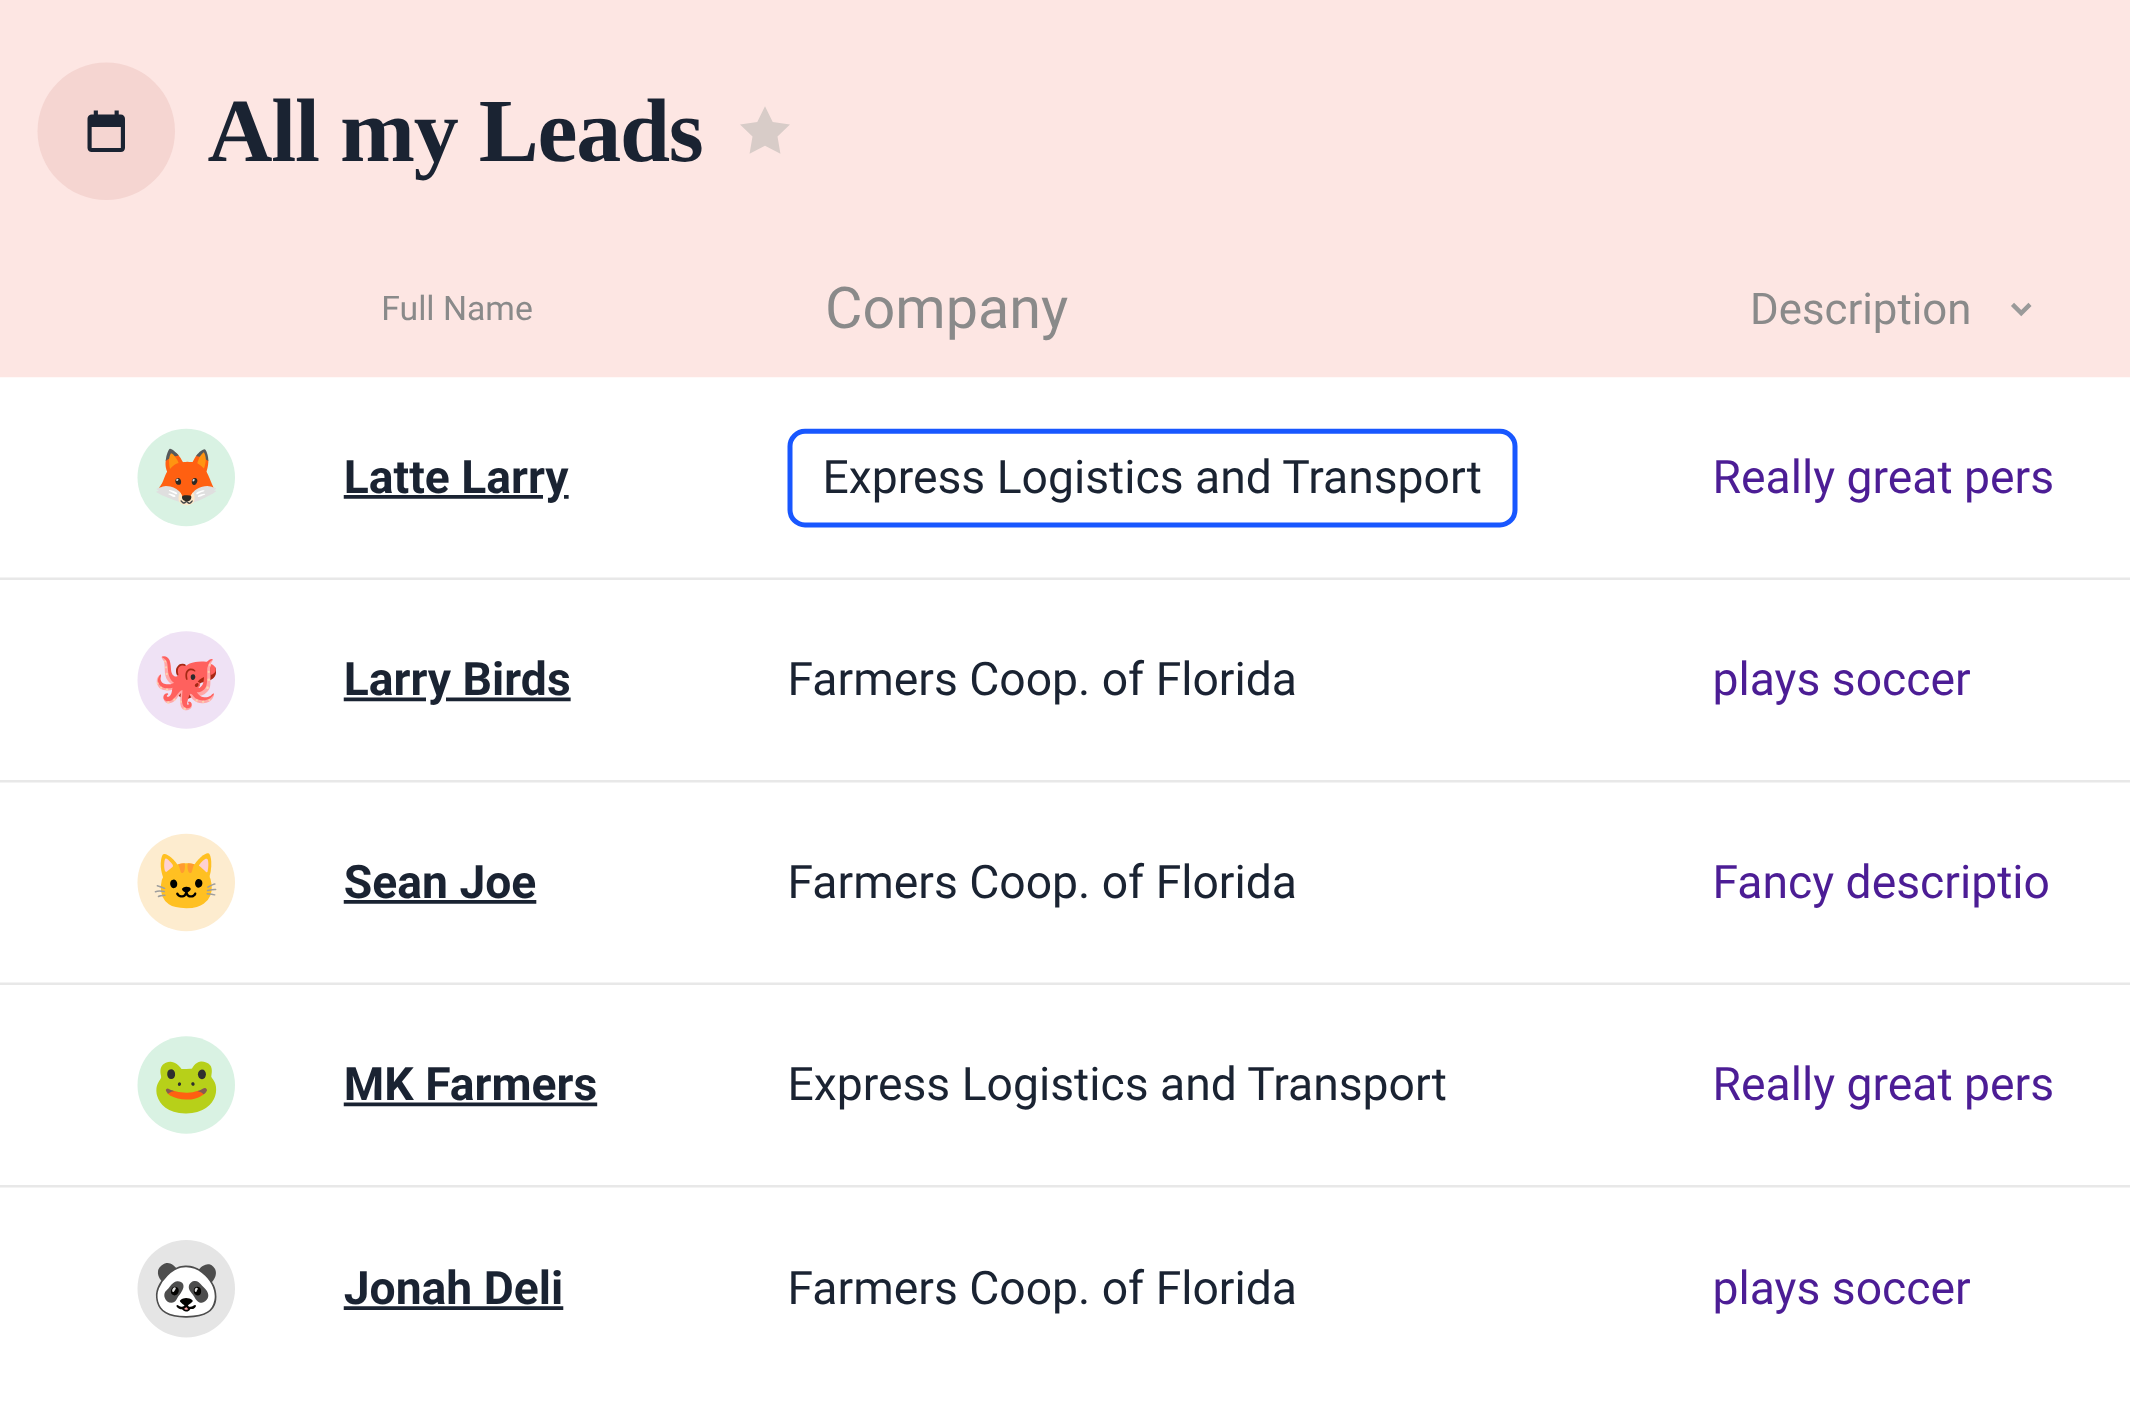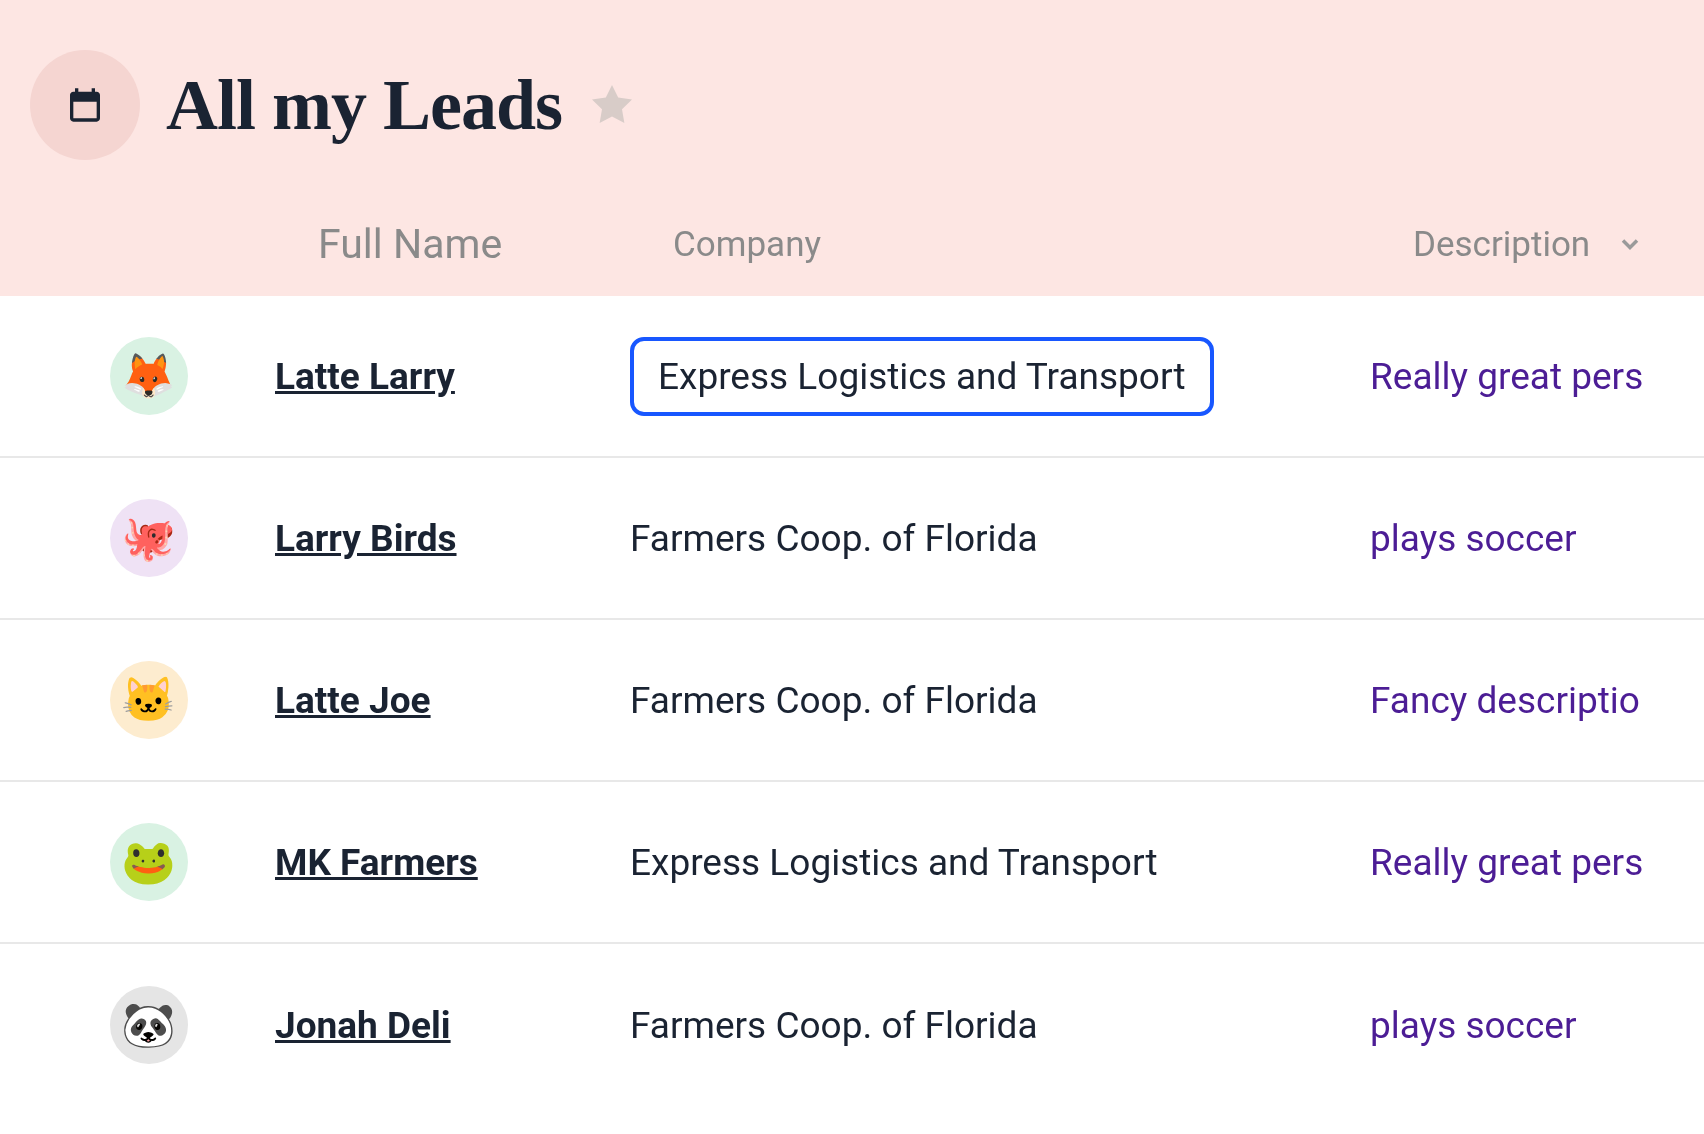--- a/index.html
+++ b/index.html
@@ -53,28 +53,27 @@
     .columns-row {
       display: flex;
       align-items: center;
       padding: 0 0 28px 0;
     }
     .col-spacer {
       width: 275px;
     }
     .col-name {
       width: 355px;
-      font-size: 41px;
+      font-size: 27px;
       color: #8a8a8a;
       font-weight: 400;
-      margin-left: 13px;
     }
     .col-company {
       width: 740px;
-      font-size: 35px;
+      font-size: 46px;
       color: #8a8a8a;
       font-weight: 400;
     }
     .col-description {
       font-size: 35px;
       color: #8a8a8a;
       font-weight: 400;
       display: flex;
       align-items: center;
       gap: 26px;
@@ -183,21 +182,21 @@
         <div class="avatar" style="background: rgb(239, 226, 245);">🐙</div>
       </div>
       <div class="name-cell">Larry Birds</div>
       <div class="company-cell">Farmers Coop. of Florida</div>
       <div class="description-cell">plays soccer</div>
     </div>
     <div class="row">
       <div class="avatar-cell">
         <div class="avatar" style="background: rgb(253, 236, 207);">🐱</div>
       </div>
-      <div class="name-cell">Latte Joe</div>
+      <div class="name-cell">Sean Joe</div>
       <div class="company-cell">Farmers Coop. of Florida</div>
       <div class="description-cell">Fancy descriptio</div>
     </div>
     <div class="row">
       <div class="avatar-cell">
         <div class="avatar" style="background: rgb(217, 242, 227);">🐸</div>
       </div>
       <div class="name-cell">MK Farmers</div>
       <div class="company-cell">Express Logistics and Transport</div>
       <div class="description-cell">Really great pers</div>

